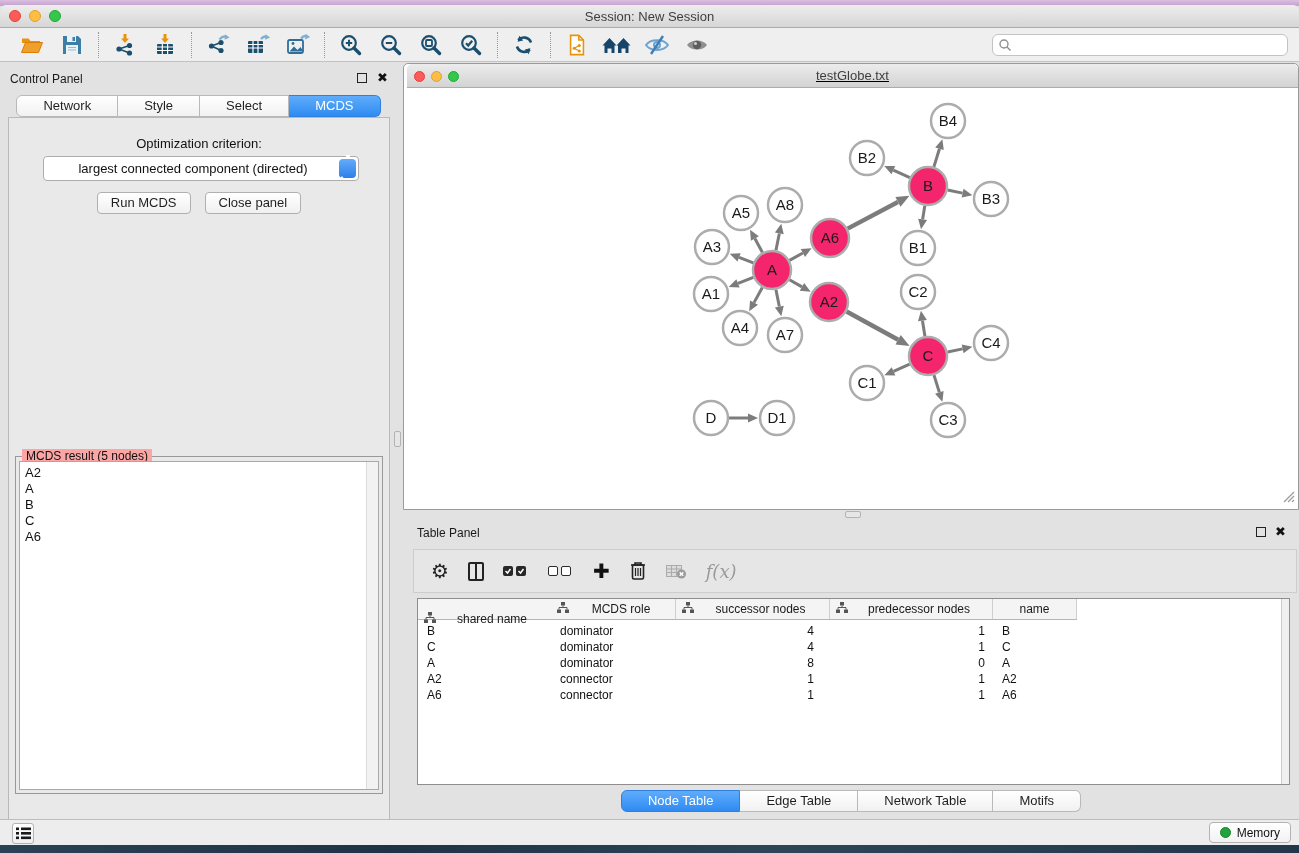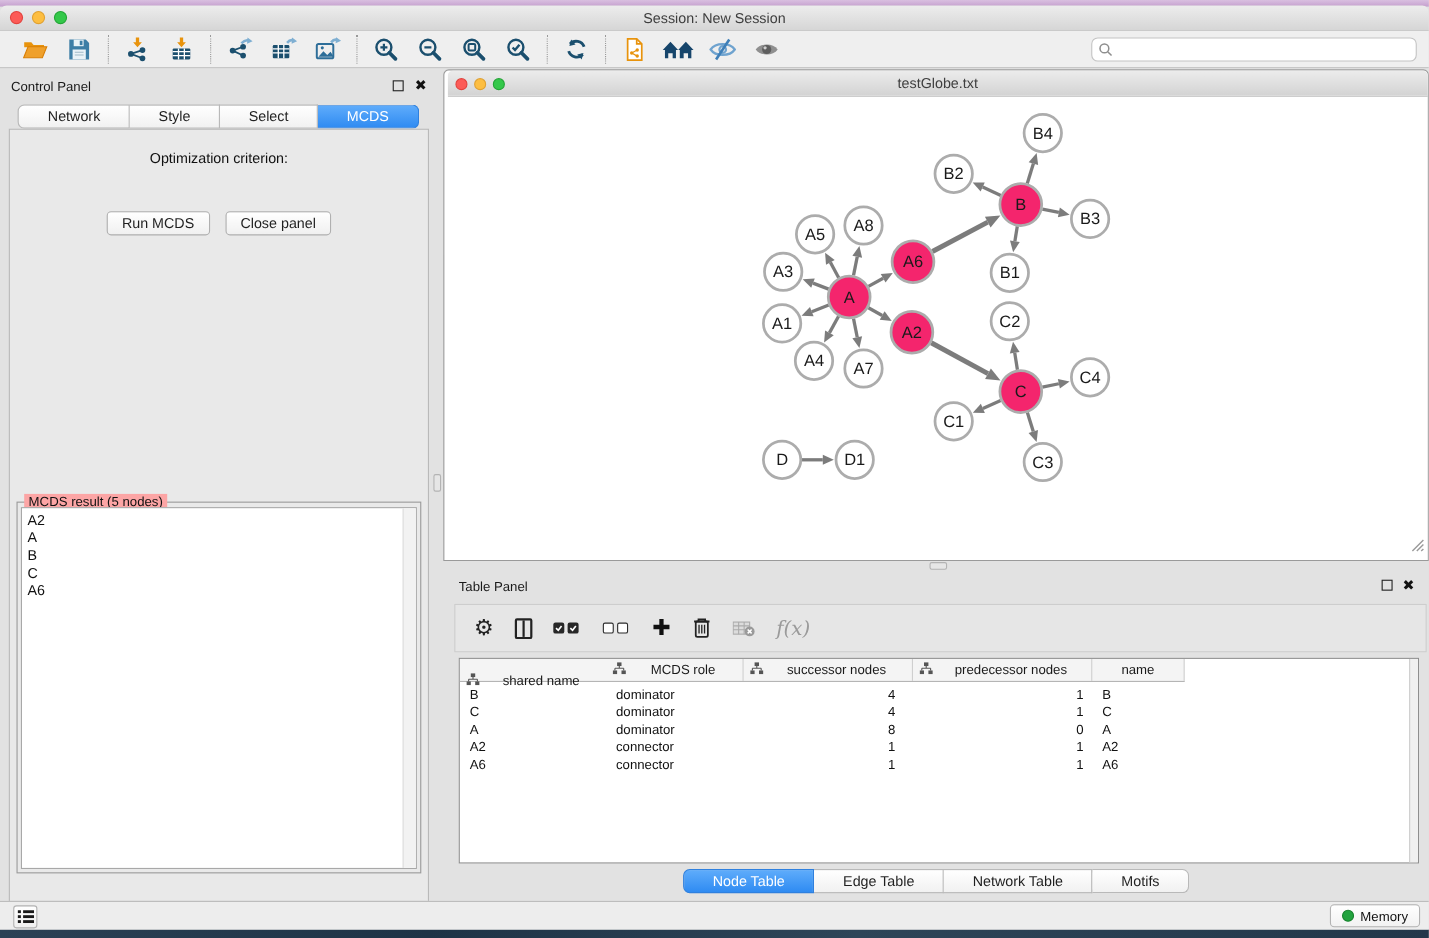--- a/index.html
+++ b/index.html
@@ -89,21 +89,21 @@
   .result-scroll { position:absolute; right:0; top:0; bottom:0; width:12px;
     background:#F2F2F2; border-left:1px solid #DDD; }
   .result-item { font-size:13px; line-height:16px; padding:0 5px; color:#111; }
   .result-inner .result-item:first-child { padding-top:3px; }
 
   
   .net-window { position:absolute; left:403px; top:58px; width:896px; height:447px;
     background:#fff; border:1px solid #9A9A9A; border-radius:5px 5px 0 0; }
   .net-titlebar { position:absolute; top:0; left:3px; right:0; height:24px;
     background:linear-gradient(#ECECEC,#D3D3D3); border-bottom:1px solid #ACACAC;
-    border-radius:5px 5px 0 0; }
+    border-radius:5px 5px 0 0;text-decoration:underline; }
   .net-titlebar .title { text-align:center; line-height:24px; font-size:13px; color:#3E3E3E; }
   .net-canvas { position:absolute; top:25px; left:1px; right:1px; bottom:0; background:#fff; }
   .resize-grip { position:absolute; right:2px; bottom:2px; }
   .side-grip { position:absolute; left:394px; top:426px; width:7px; height:16px;
     background:#E6E6E6; border:1px solid #B3B3B3; border-radius:2px; }
   .bottom-grip { position:absolute; left:845px; top:506px; width:16px; height:7px;
     background:#E6E6E6; border:1px solid #B3B3B3; border-radius:2px; }
 
   
   .table-panel { position:absolute; left:403px; top:513px; width:896px; height:297px; }
@@ -310,20 +310,24 @@
     <span class="float-ic cp-float"></span>
     <span class="close-ic cp-close">✖</span>
     <div class="cp-tabs tabgroup" id="control-tabs">
         <div class="tabbtn">Network</div>
         <div class="tabbtn">Style</div>
         <div class="tabbtn">Select</div>
         <div class="tabbtn active">MCDS</div>
       </div>
     <div class="cp-body">
       <div class="opt-label">Optimization criterion:</div>
+      <div class="combo">
+        <span class="val">largest connected component (directed)</span>
+        <span class="spin"><span class="spin-up"></span><span class="spin-down"></span></span>
+      </div>
       <div class="cp-buttons">
         <button class="btn">Run MCDS</button>
         <button class="btn">Close panel</button>
       </div>
       <div class="result-field">
         <span class="result-legend">MCDS result (5 nodes)</span>
         <div class="result-inner">
           <div id="result-items">
               <div class="result-item">A2</div>
               <div class="result-item">A</div>

